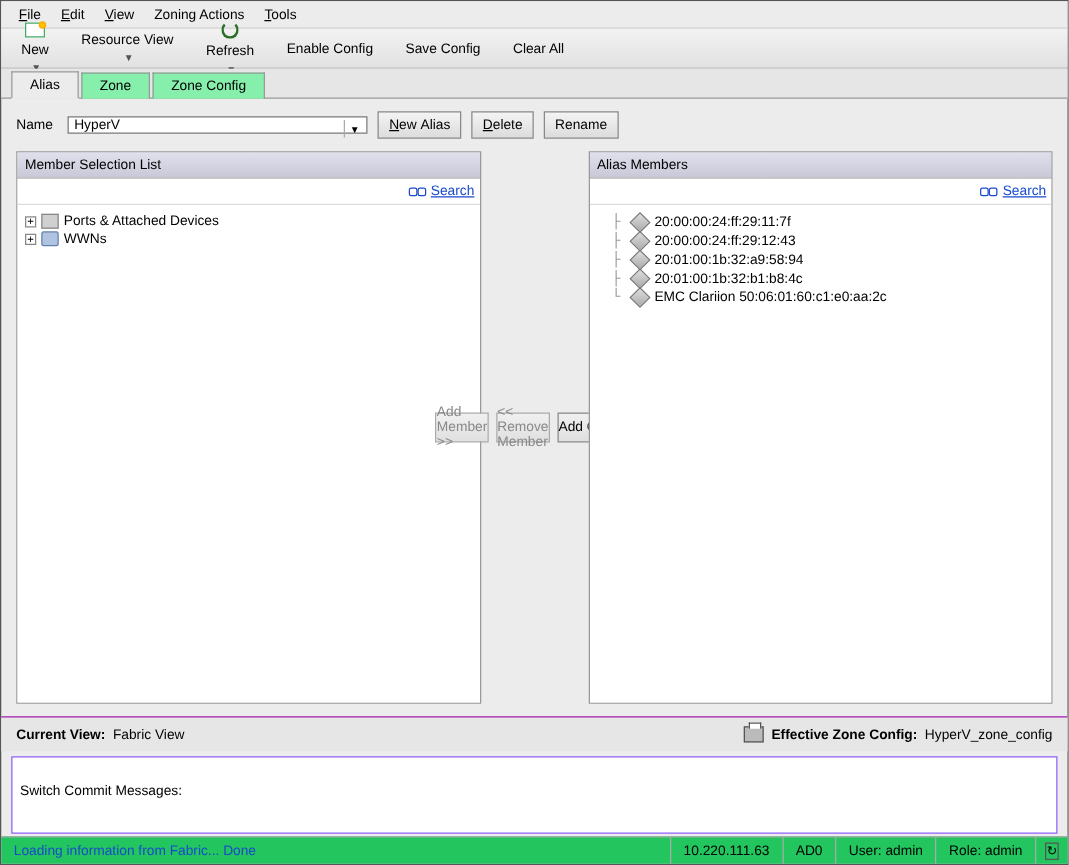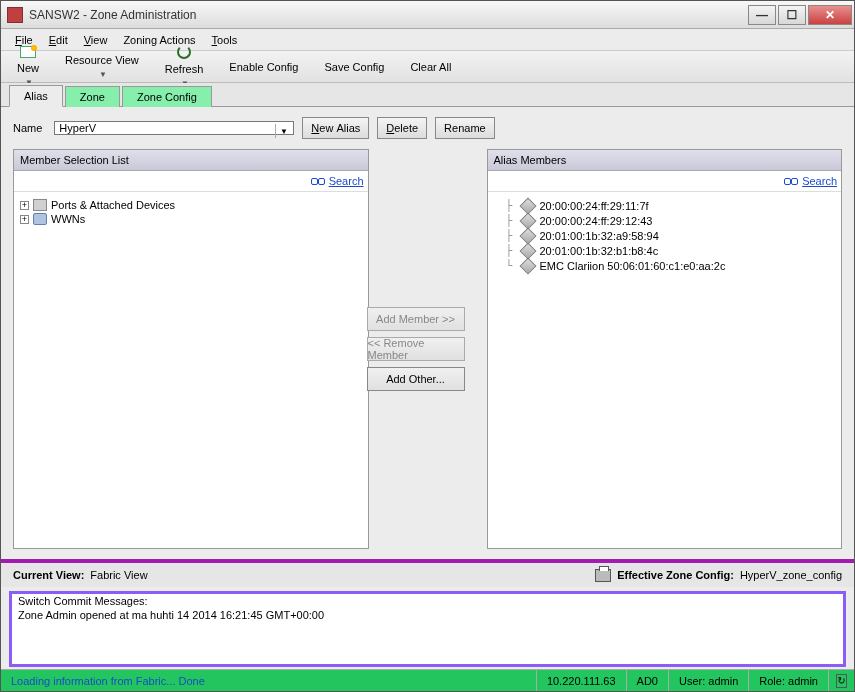--- a/index.html
+++ b/index.html
@@ -30,74 +30,65 @@
 .tab { padding: 4px 14px; border: 1px solid #999; border-bottom: none; background: #86efac; margin-right: 2px; position: relative; top: 1px; cursor: default; }
 .tab.active { background: #ececec; border-bottom: 1px solid #ececec; }
 
 .namerow { display: flex; align-items: center; padding: 10px 12px; gap: 8px; }
 .namerow label { margin-right: 4px; }
 .combo { width: 240px; height: 14px; border: 1px solid #777; background: #fff; display: flex; align-items: center; padding: 0 4px; position: relative; }
 .combo .caret { position: absolute; right: 2px; top: 2px; width: 16px; height: 14px; border-left: 1px solid #aaa; display: flex; align-items: center; justify-content: center; font-size: 8px; }
 .btn { height: 22px; padding: 0 8px; border: 1px solid #888; background: linear-gradient(to bottom, #f4f4f4, #dcdcdc); cursor: default; display: inline-flex; align-items: center; }
 .btn .u { text-decoration: underline; }
 
-.mainarea { flex: 1; display: flex; padding: 0 12px 10px 12px; gap: 16px; }
+.mainarea { flex: 1; display: flex; padding: 0 12px 10px 12px; gap: 0; }
 .panel { border: 1px solid #999; background: #ececec; display: flex; flex-direction: column; flex: 1; }
 .panel-header { background: linear-gradient(to bottom, #e0e0ec, #c8c8d8); padding: 4px 6px; border-bottom: 1px solid #aaa; font-size: 11px; }
 .searchrow { display: flex; justify-content: flex-end; padding: 4px 4px; background: #fff; border-bottom: 1px solid #ddd; align-items: center; gap: 4px; }
 .searchrow a { color: #1a4bcc; text-decoration: underline; cursor: pointer; }
 .bino { width: 14px; height: 10px; display: inline-block; position: relative; }
 .bino::before, .bino::after { content: ""; position: absolute; width: 5px; height: 5px; border: 1px solid #1a4bcc; border-radius: 2px; top: 2px; }
 .bino::before { left: 0; } .bino::after { right: 0; }
 .treebody { flex: 1; background: #fff; padding: 6px; overflow: auto; }
 .treenode { display: flex; align-items: center; gap: 4px; padding: 1px 0; }
 .treenode .expander { width: 9px; height: 9px; border: 1px solid #888; display: inline-flex; align-items: center; justify-content: center; font-size: 9px; line-height: 1; background: #fff; }
 .treenode .nodeicon { width: 14px; height: 12px; display: inline-block; }
 .icon-ports { background: #d0d0d0; border: 1px solid #888; }
 .icon-wwn { background: #b0c4e0; border: 1px solid #6080b0; border-radius: 2px; }
 .icon-disk { width: 12px; height: 12px; background: linear-gradient(135deg, #ddd, #aaa); border: 1px solid #777; transform: rotate(45deg); display: inline-block; margin: 0 2px; }
 
-.midcol { width: 86px; display: flex; flex-direction: column; align-items: flex-end; justify-content: center; gap: 6px; padding: 0 6px; }
+.midcol { width: 86px; display: flex; flex-direction: row; align-items: center; justify-content: center; gap: 6px; padding: 0 6px; }
 .midbtn { width: 98px; height: 24px; border: 1px solid #aaa; background: linear-gradient(to bottom, #f0f0f0, #e0e0e0); color: #888; font-size: 11px; display: flex; align-items: center; justify-content: center; }
 .midbtn.enabled { color: #000; border-color: #888; }
 
 .aliaslist .treenode { padding-left: 12px; }
 .aliaslist .branch { color: #999; font-family: monospace; width: 10px; }
 
-.viewbar { height: 28px; border-top: 4px solid #a21caf; background: #e6e6e6; display: flex; align-items: center; padding: 10px 12px; gap: 6px; }
+.viewbar { height: 28px; border-top: 1px solid #a21caf; background: #e6e6e6; display: flex; align-items: center; padding: 10px 12px; gap: 6px; }
 .viewbar .spacer { flex: 1; }
 .printericon { width: 16px; height: 13px; border: 1px solid #555; background: #bbb; position: relative; }
 .printericon::before { content: ""; position: absolute; top: -4px; left: 3px; width: 8px; height: 4px; background: #fff; border: 1px solid #555; border-bottom: none; }
 
-.commitbox { height: 76px; margin: 4px 8px 2px 8px; border: 3px solid #8b5cf6; background: #fff; padding: 0 6px; overflow: auto; }
+.commitbox { height: 62px; margin: 4px 8px 2px 8px; border: 1px solid #8b5cf6; background: #fff; padding: 20px 6px; overflow: auto; }
 .commitbox .line { padding: 1px 0; }
 
 .statusbar { height: 22px; border-top: 1px solid #aaa; background: #22c55e; display: flex; align-items: center; }
 .statusbar .cell { border-left: 1px solid #aaa; padding: 0 10px; height: 100%; display: flex; align-items: center; }
 .statusbar .cell:first-child { border-left: none; flex: 1; }
 .statusbar a { color: #1a4bcc; }
 .refreshcell { width: 26px; justify-content: center; }
 .refreshicon { width: 14px; height: 14px; border: 1px solid #555; display: flex; align-items: center; justify-content: center; font-size: 10px; }
 
 b { font-weight: bold; }
 </style>
 </head>
 <body>
 
 <div class="window">
 
-  <div class="titlebar">
-    <span class="appicon"></span>
-    <span class="title">SANSW2 - Zone Administration</span>
-    <div class="winbtns">
-      <div class="winbtn">—</div>
-      <div class="winbtn">☐</div>
-      <div class="winbtn close">✕</div>
-    </div>
-  </div>
 
   <div class="menubar">
     <div class="menuitem"><span class="u">F</span><span></span>ile</div>
     <div class="menuitem"><span class="u">E</span>dit</div>
     <div class="menuitem"><span class="u">V</span>iew</div>
     <div class="menuitem">Zoning Actions</div>
     <div class="menuitem"><span class="u">T</span>ools</div>
   </div>
 
   <div class="toolbar">
@@ -206,21 +197,20 @@
     <b>Current View:</b>
     <span>Fabric View</span>
     <span class="spacer"></span>
     <span class="printericon"></span>
     <b>Effective Zone Config:</b>
     <span>HyperV_zone_config</span>
   </div>
 
   <div class="commitbox">
     <div class="line">Switch Commit Messages:</div>
-    <div class="line">Zone Admin opened at ma huhti 14 2014 16:21:45 GMT+00:00</div>
   </div>
 
   <div class="statusbar">
     <div class="cell">
         <a>Loading information from Fabric... Done</a>
       </div>
     <div class="cell">10.220.111.63</div>
     <div class="cell">AD0</div>
     <div class="cell">User: admin</div>
     <div class="cell">Role: admin</div>

